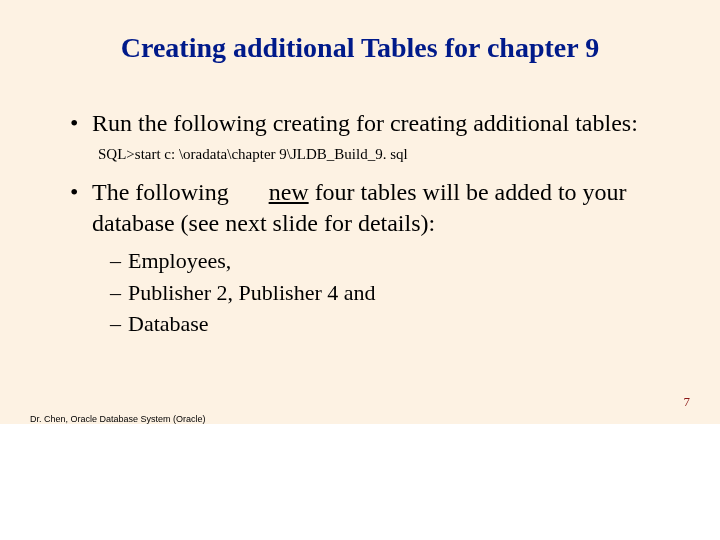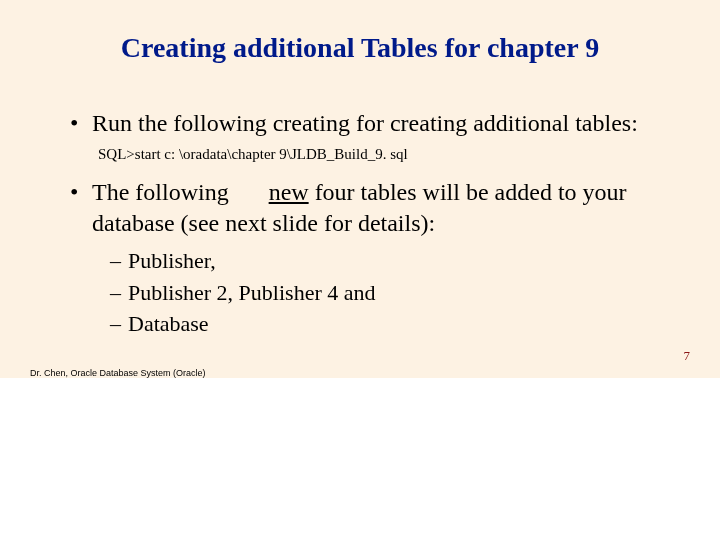--- a/index.html
+++ b/index.html
@@ -4,21 +4,21 @@
 <style>
   html, body {
     margin: 0;
     padding: 0;
     width: 720px;
     height: 540px;
     overflow: hidden;
   }
   .slide {
     width: 720px;
-    height: 378px;
+    height: 424px;
     background: #fdf2e3;
     box-sizing: border-box;
     position: relative;
     font-family: "Times New Roman", Times, serif;
     color: #000;
   }
   .title {
     position: absolute;
     top: 32px;
     left: 0;
@@ -105,21 +105,21 @@
     <div class="bullet">
       <div class="dot">•</div>
       <div class="txt">
         <span>The following </span><span class="underline">new</span><span> four tables will be added to your database (see next slide for details):</span>
       </div>
     </div>
 
     <div class="sublist">
       <div class="subitem">
         <div class="dash">–</div>
-        <div>Publisher,</div>
+        <div>Employees,</div>
       </div>
       <div class="subitem">
         <div class="dash">–</div>
         <div>Publisher 2, Publisher 4 and</div>
       </div>
       <div class="subitem">
         <div class="dash">–</div>
         <div>Database</div>
       </div>
     </div>

